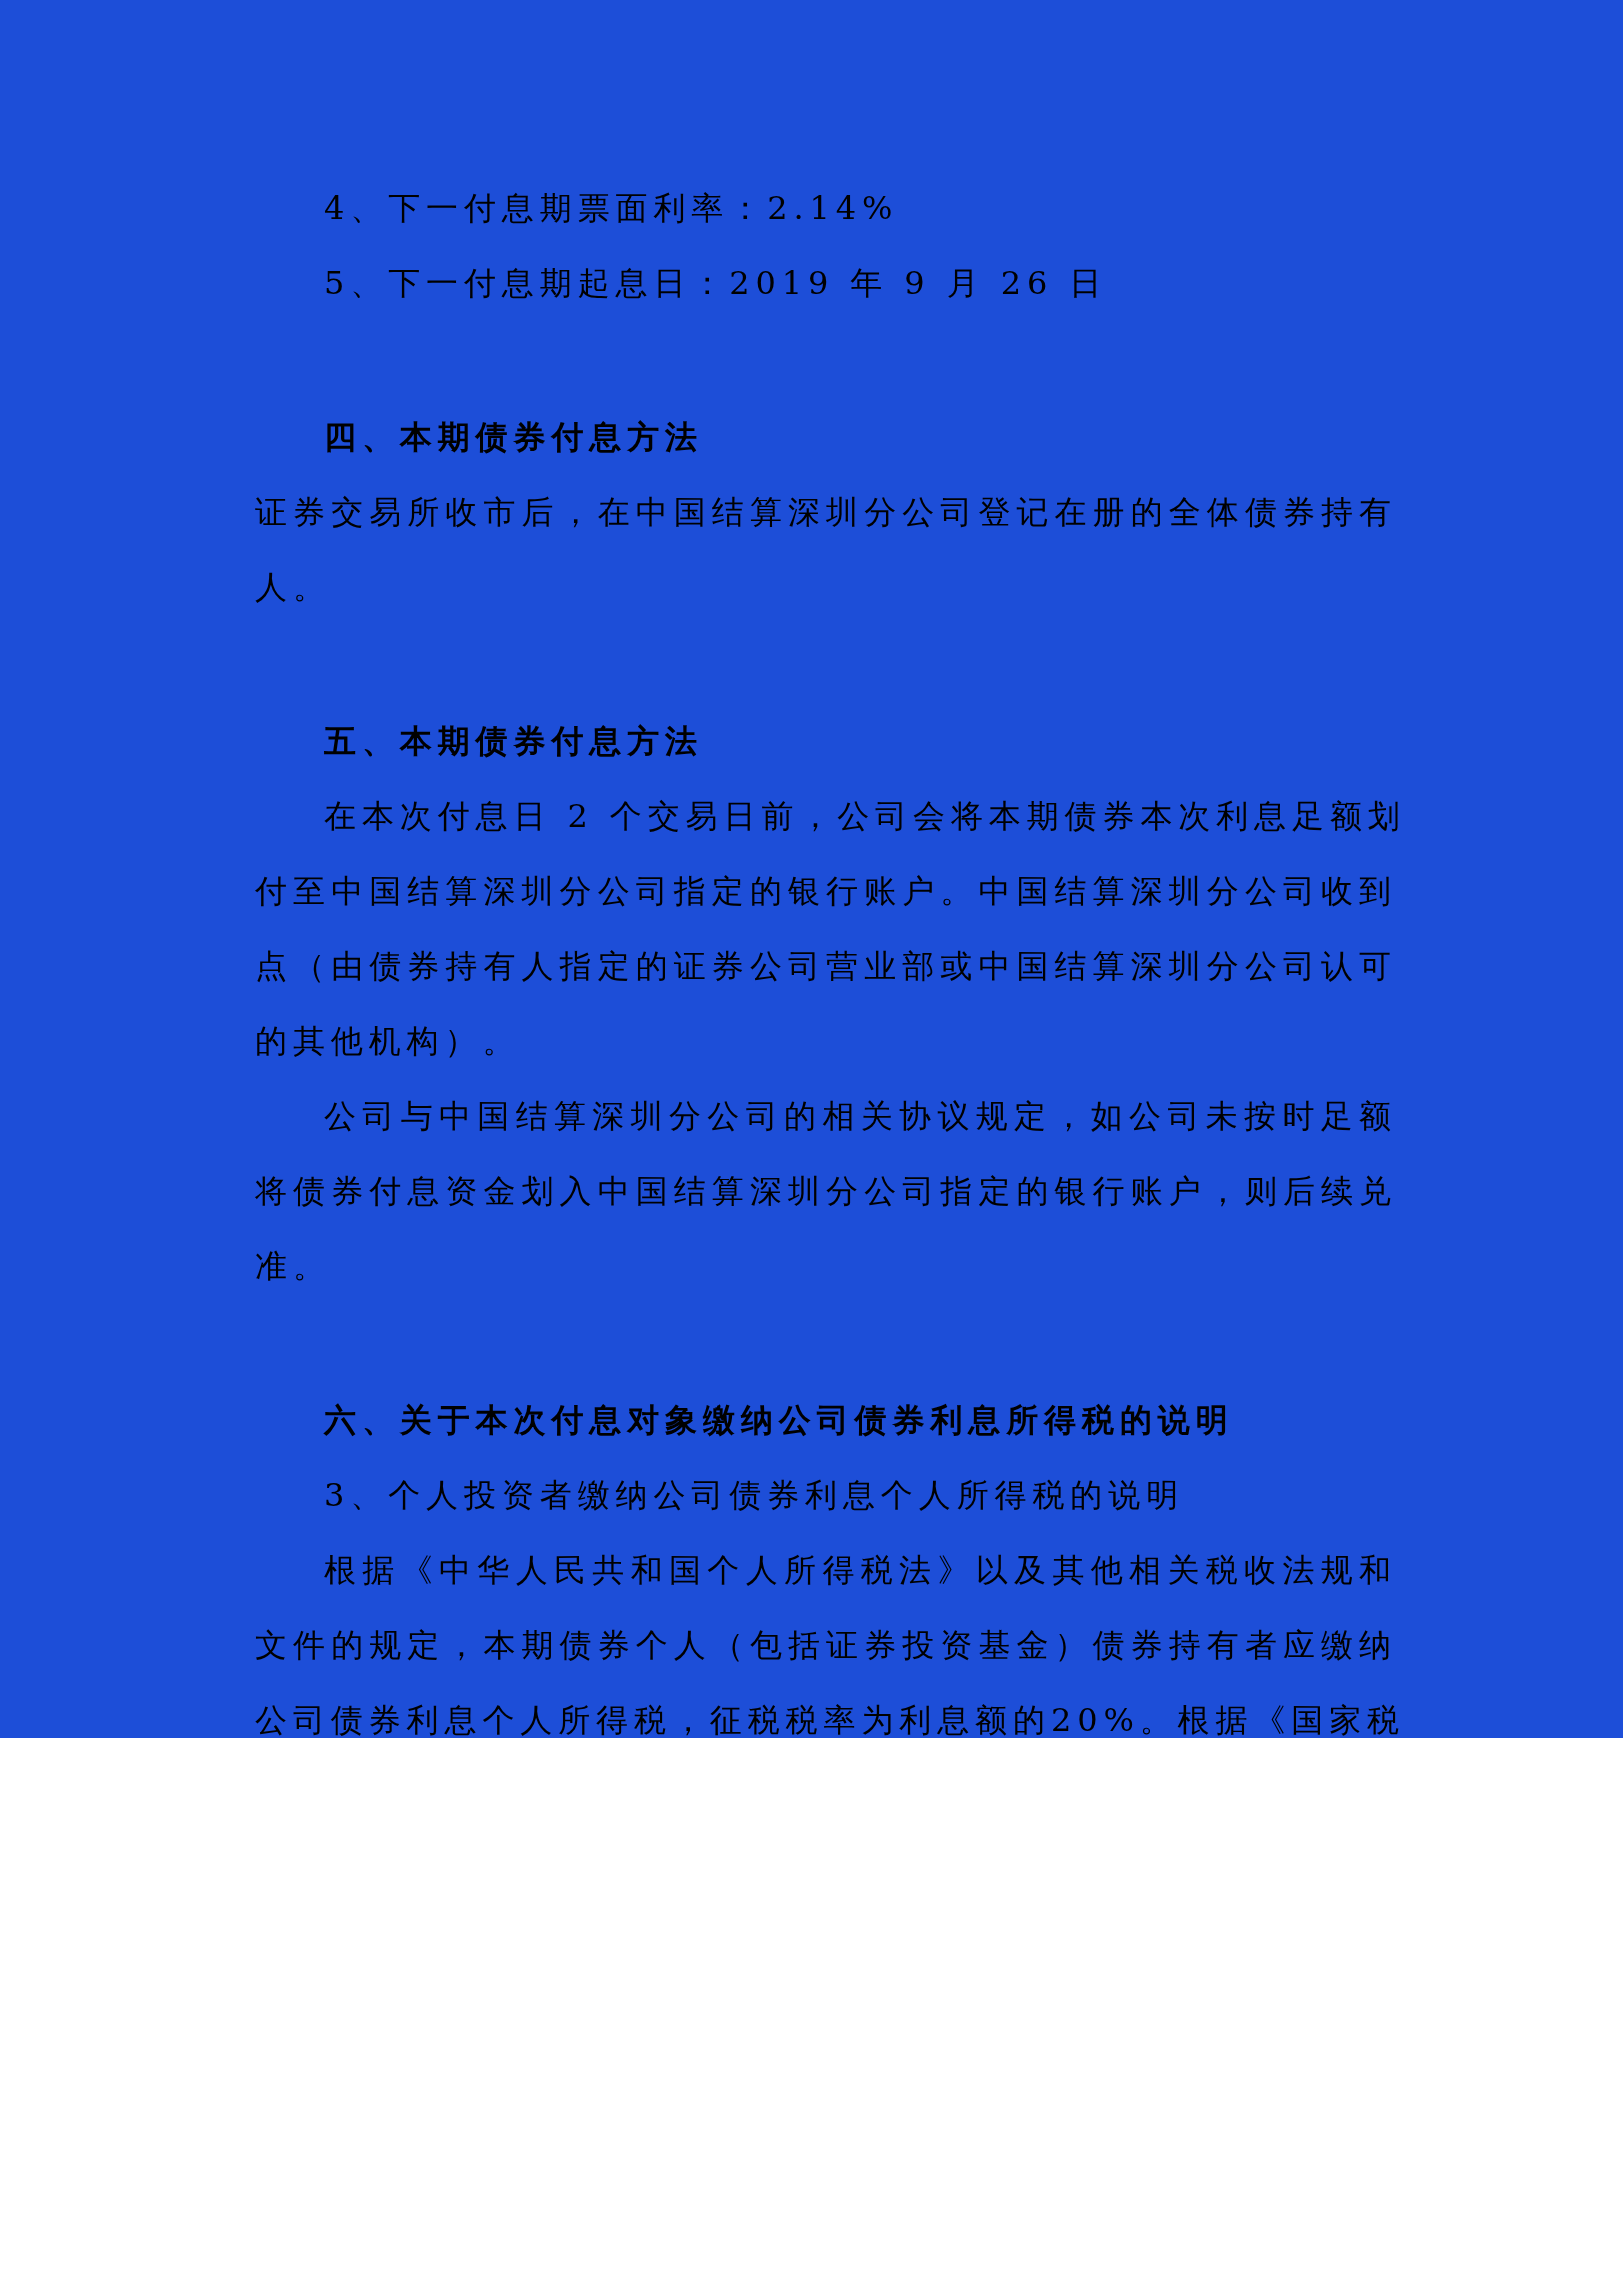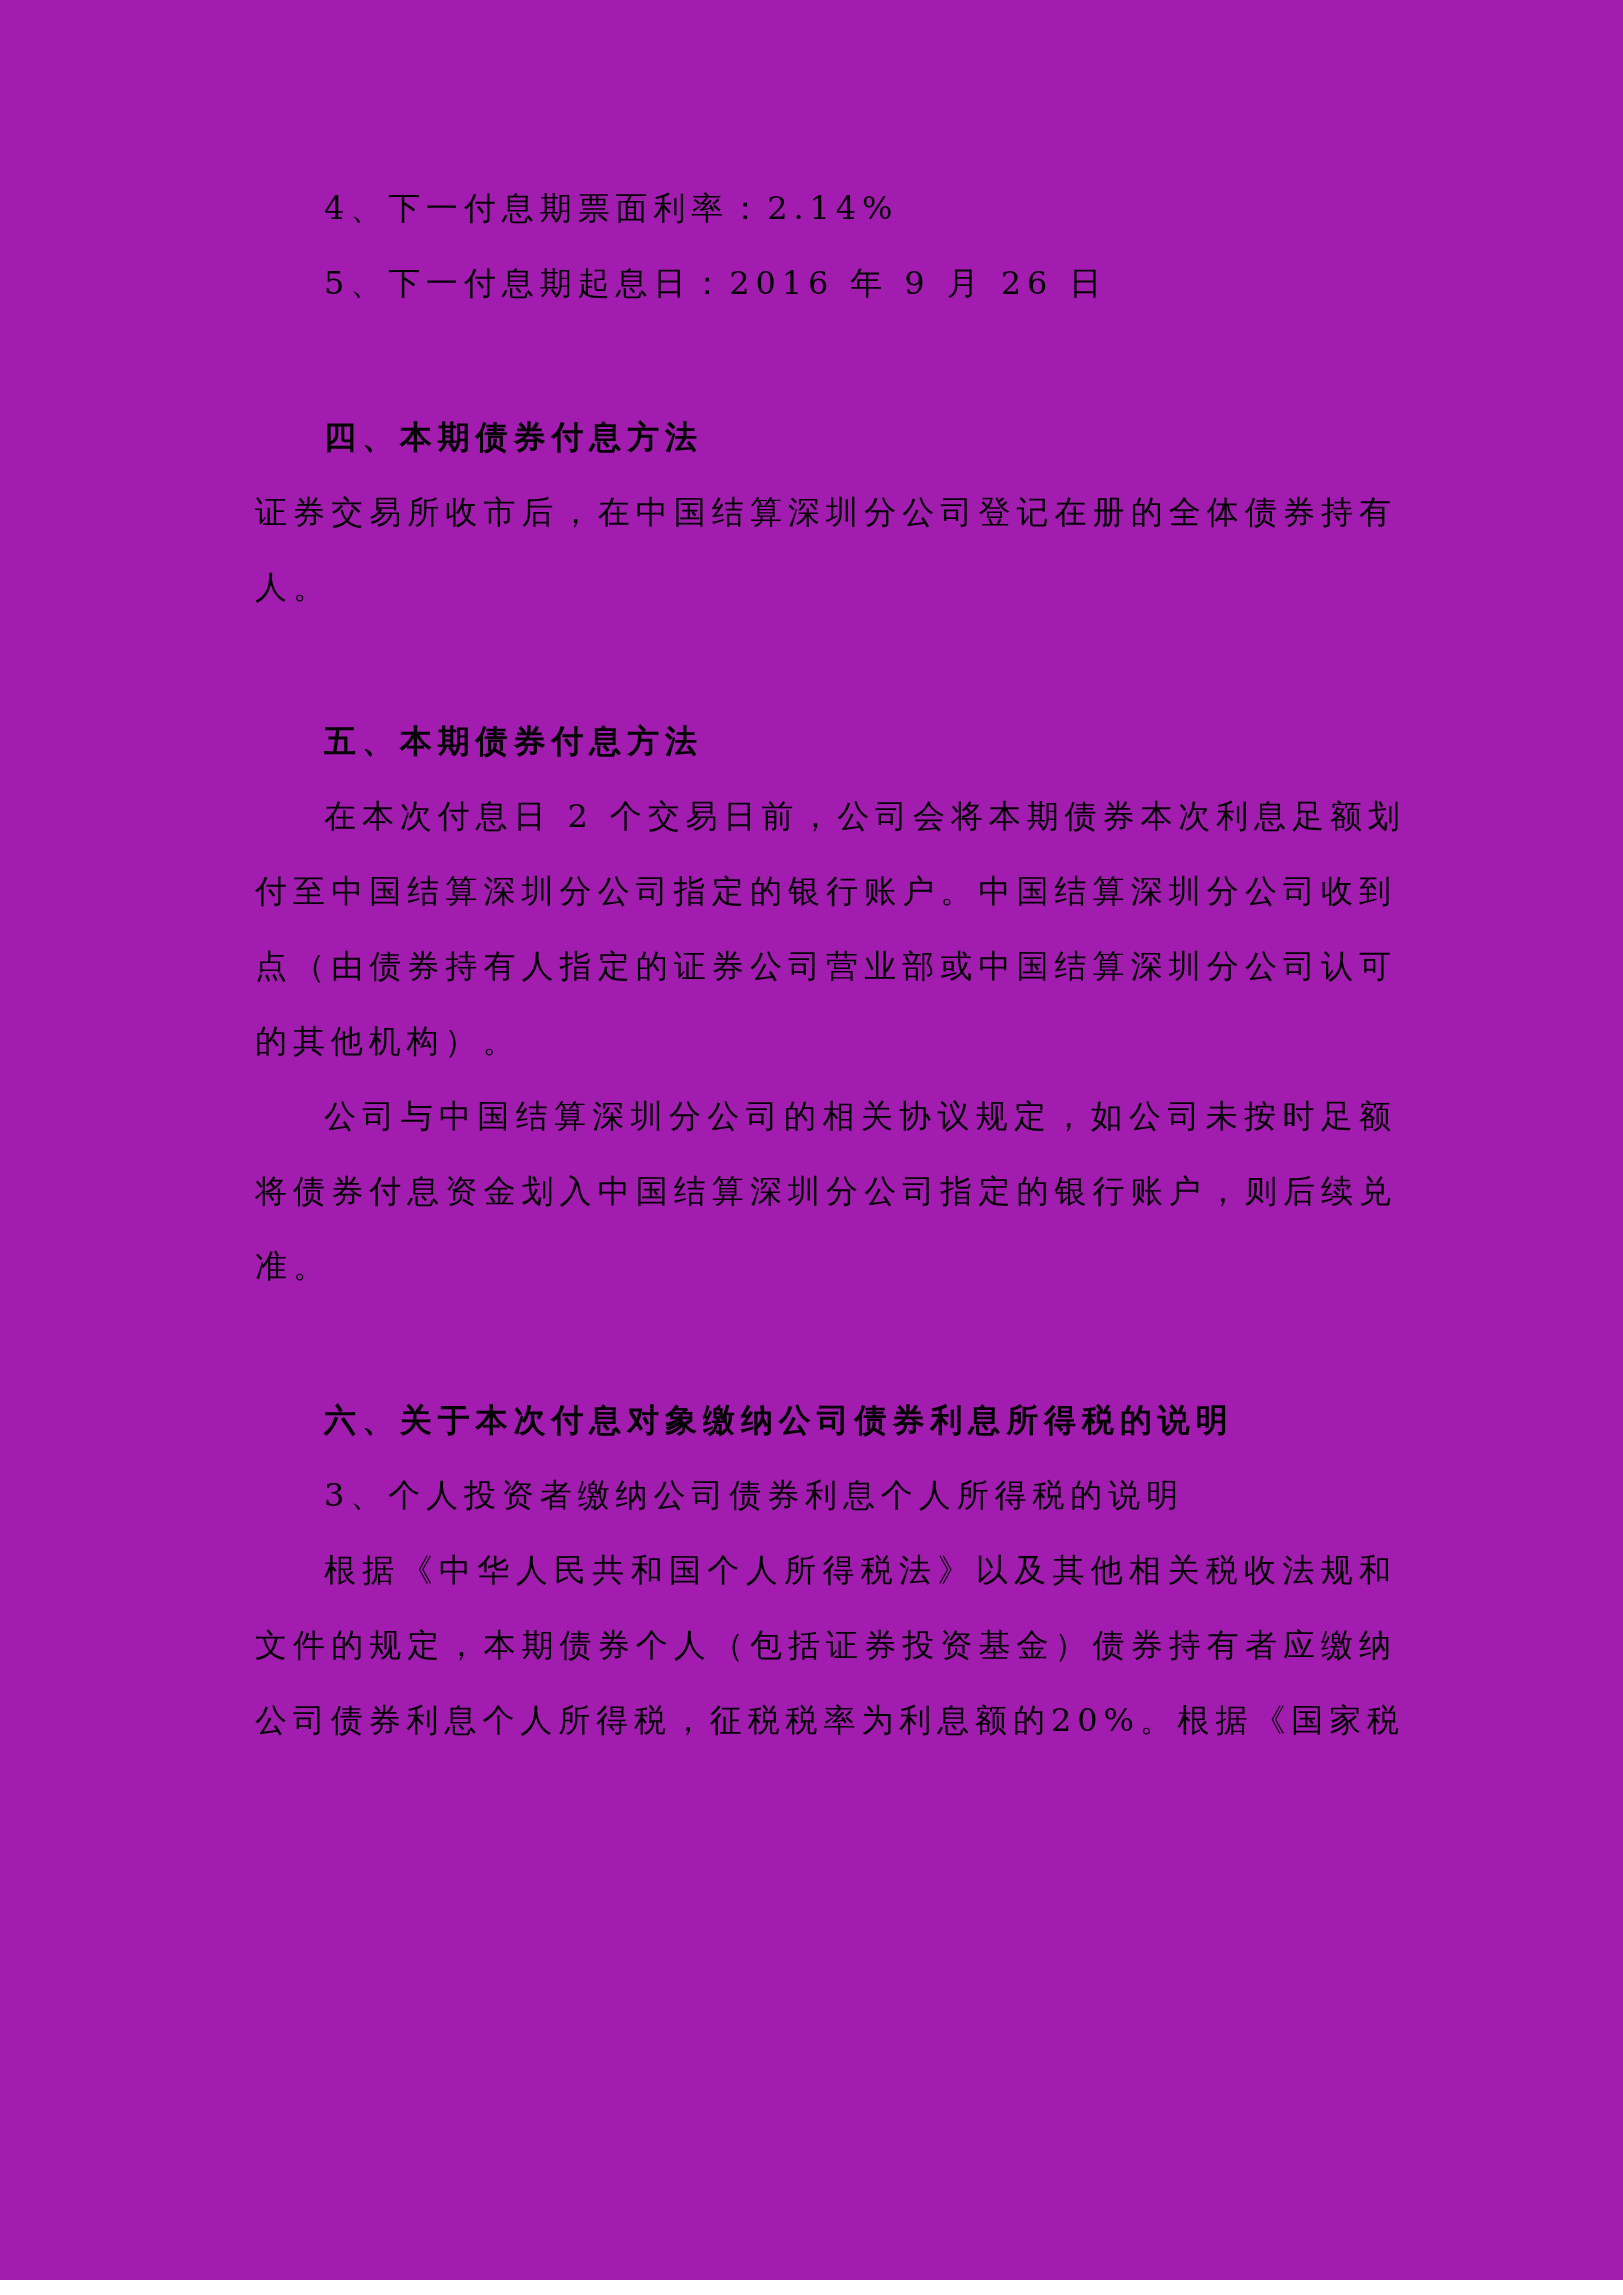--- a/index.html
+++ b/index.html
@@ -4,22 +4,22 @@
 <title></title>
 <style>
   html, body {
     margin: 0;
     padding: 0;
     background: #ffffff;
   }
   .page {
     position: relative;
     width: 1623px;
-    height: 2280px;
-    background: #a21caf;
+    height: 1738px;
+    background: #1d4ed8;
     overflow: hidden;
     font-family: "DejaVu Serif", "Liberation Serif", serif;
     color: #000000;
   }
   .doc {
     box-sizing: border-box;
     padding: 171px 226px 0 255px;
     width: 100%;
   }
   .line {
@@ -43,21 +43,21 @@
     margin-top: 79px;
   }
 </style>
 </head>
 <body>
 
 <div class="page">
   <div class="doc">
 
     <div class="line indent">4、下一付息期票面利率：2.14%</div>
-    <div class="line indent">5、下一付息期起息日：2016 年 9 月 26 日</div>
+    <div class="line indent">5、下一付息期起息日：2019 年 9 月 26 日</div>
 
     <div class="line indent heading">四、本期债券付息方法</div>
     <div class="line justify">证券交易所收市后，在中国结算深圳分公司登记在册的全体债券持有</div>
     <div class="line">人。</div>
 
     <div class="line indent heading">五、本期债券付息方法</div>
     <div class="line indent justify">在本次付息日 2 个交易日前，公司会将本期债券本次利息足额划</div>
     <div class="line justify">付至中国结算深圳分公司指定的银行账户。中国结算深圳分公司收到</div>
     <div class="line justify">点（由债券持有人指定的证券公司营业部或中国结算深圳分公司认可</div>
     <div class="line">的其他机构）。</div>

